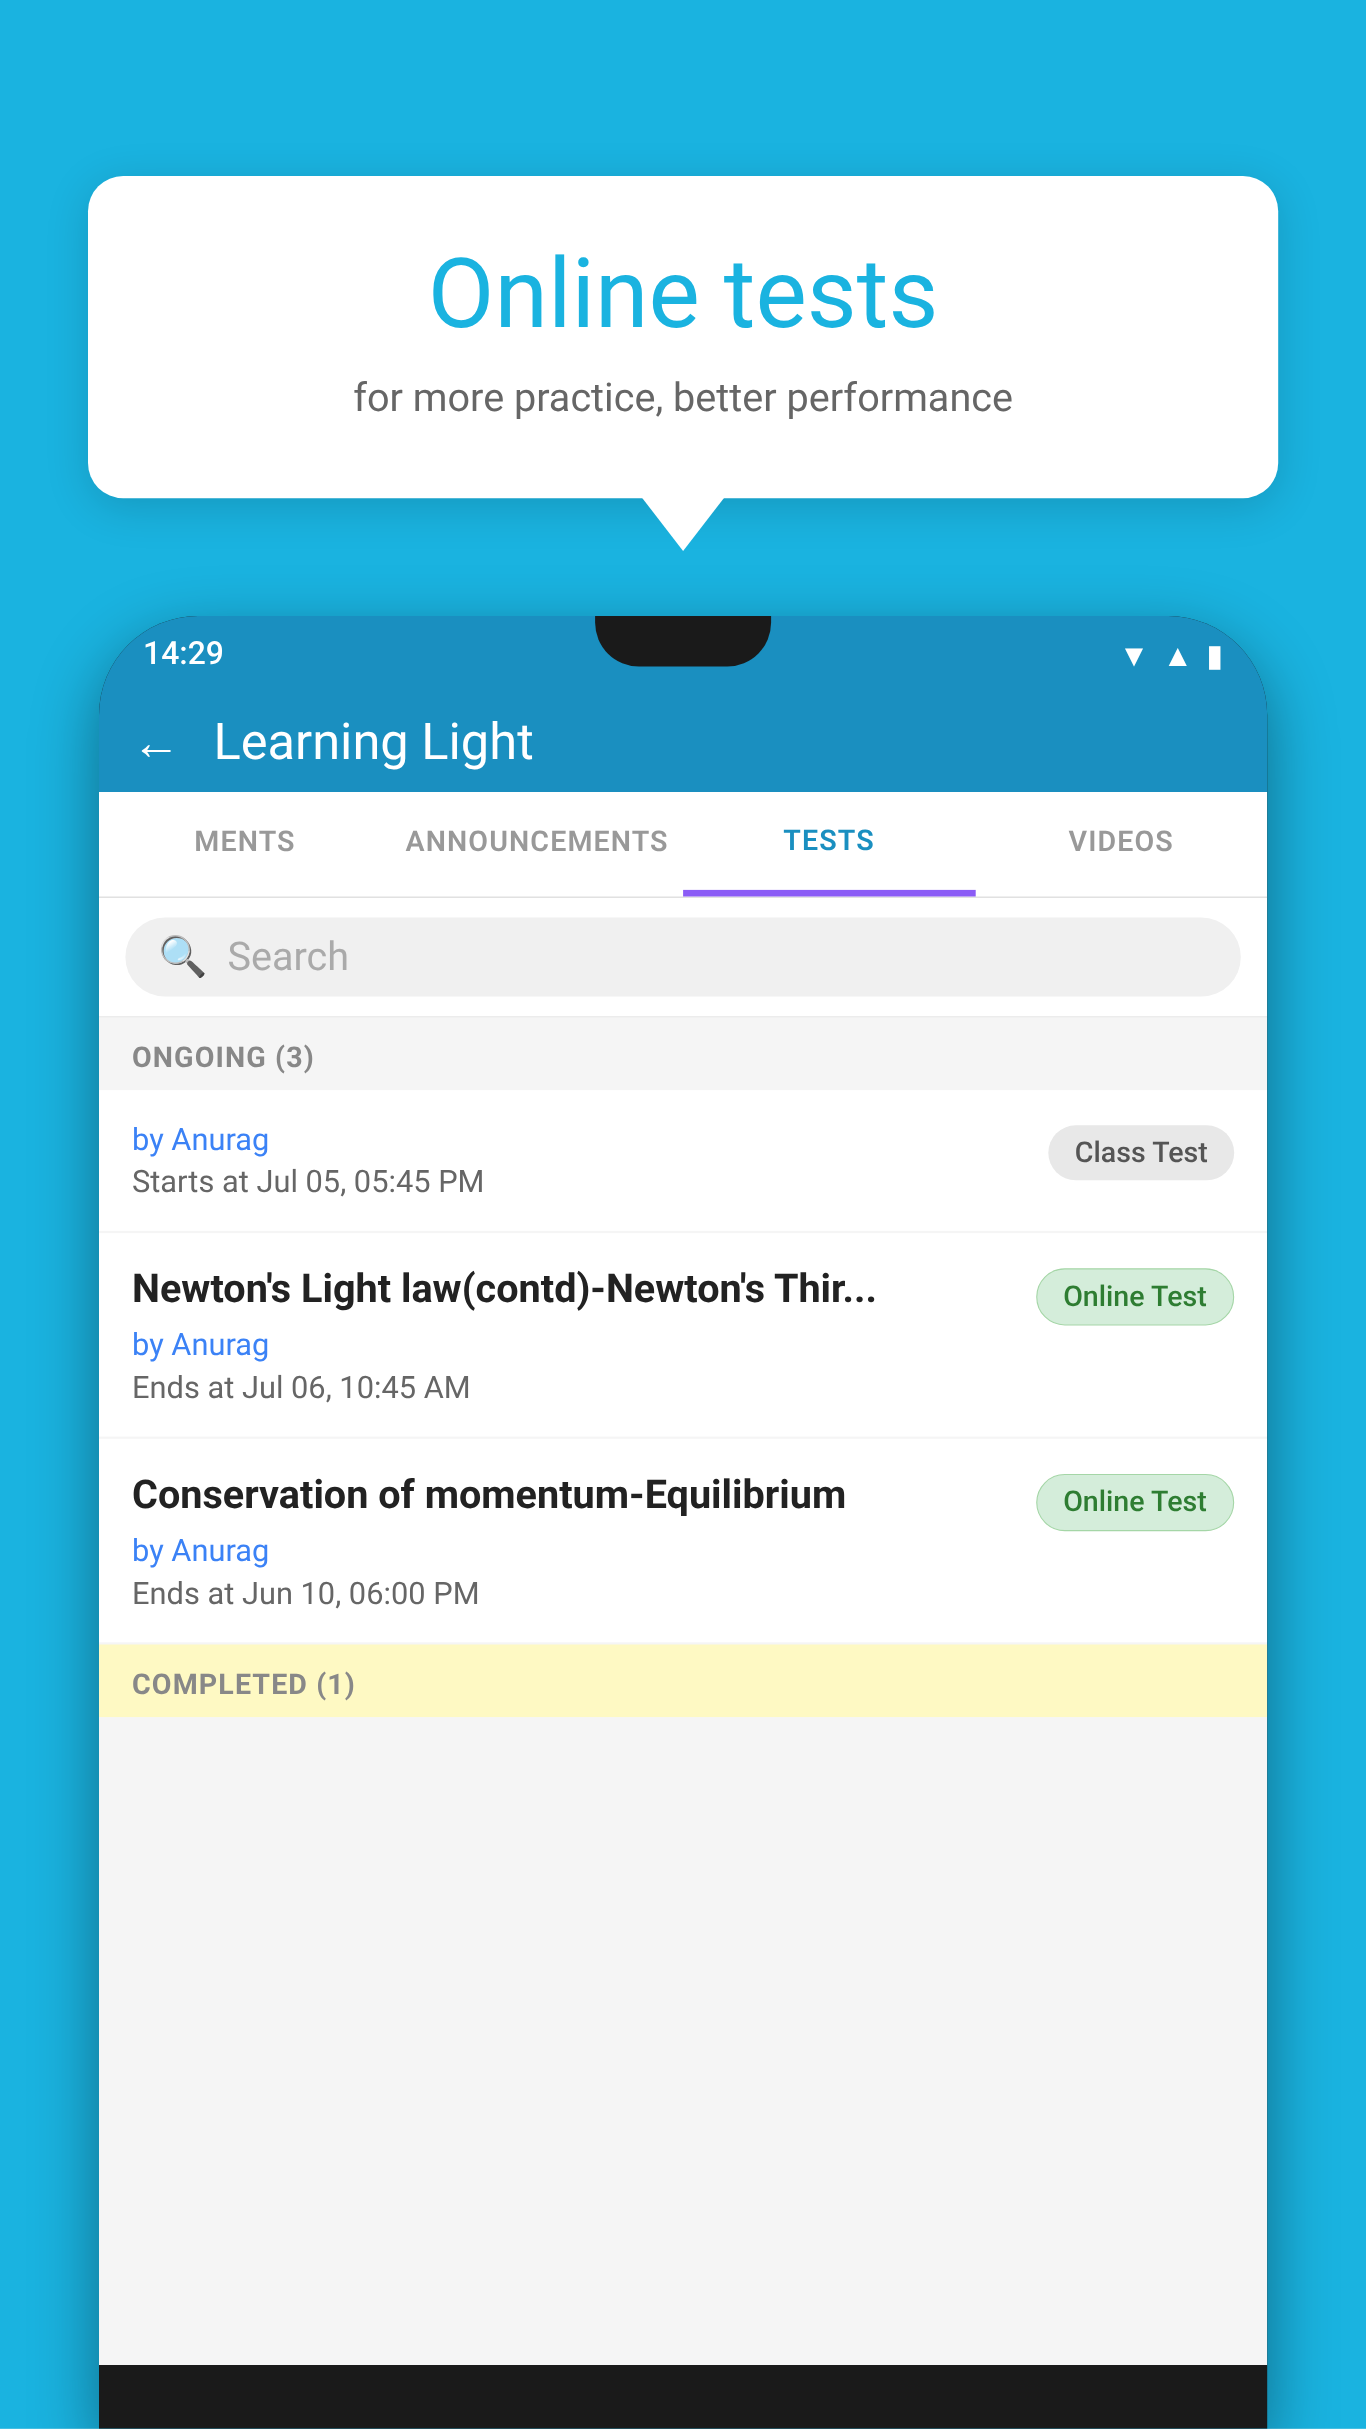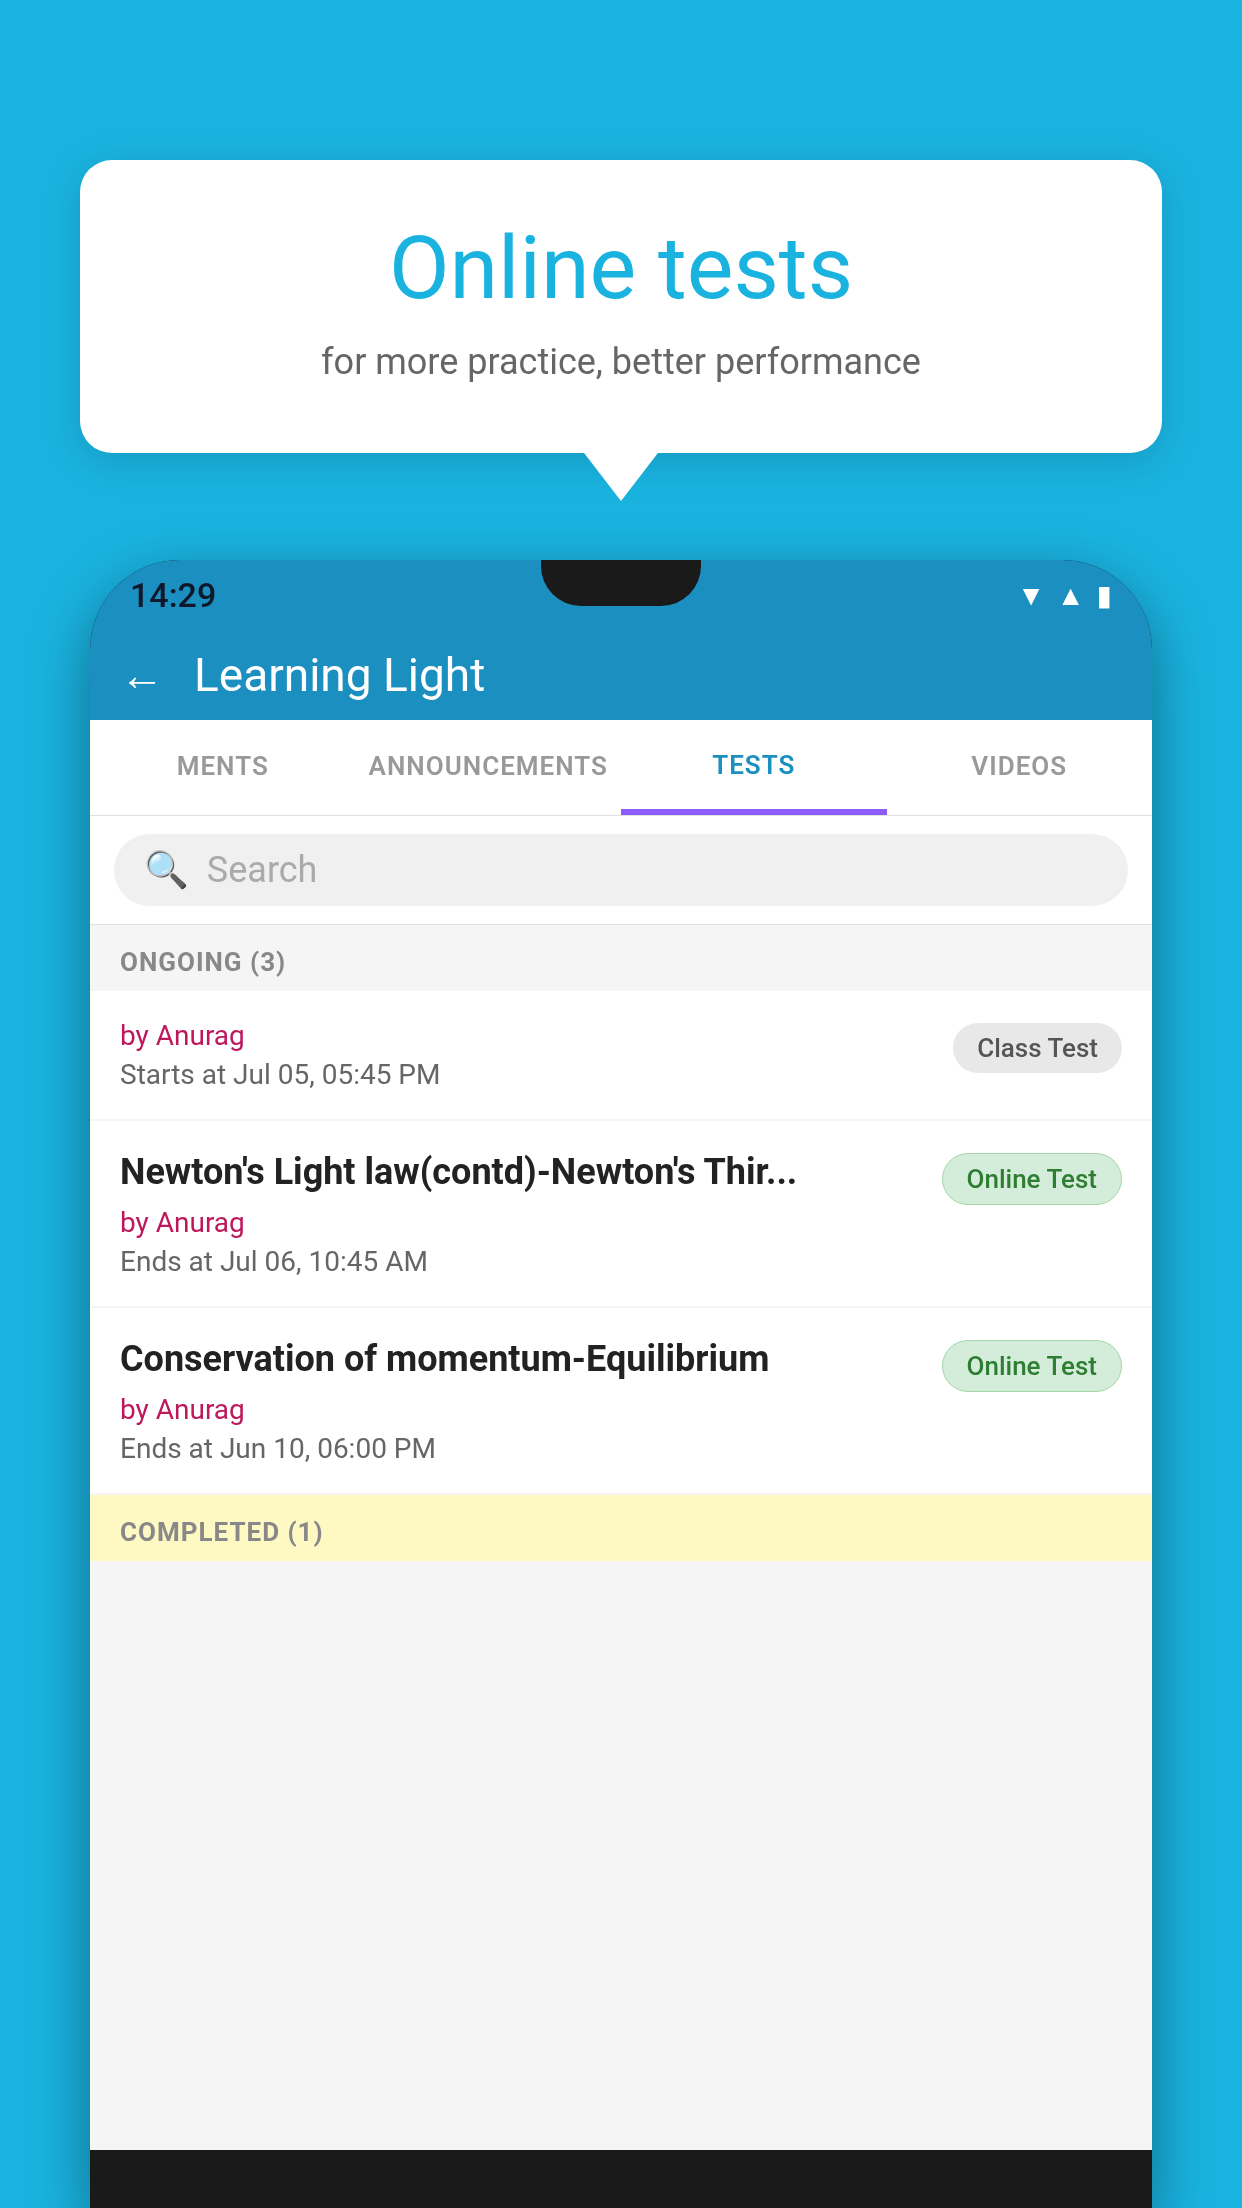--- a/index.html
+++ b/index.html
@@ -71,22 +71,22 @@
       background: #1a8fc0;
       height: 70px;
       display: flex;
       align-items: center;
       justify-content: space-between;
       padding: 0 40px;
       position: relative;
     }
 
     .status-time {
-      color: #0f172a;
-      font-size: 34px;
+      color: #ffffff;
+      font-size: 29px;
       font-weight: 500;
     }
 
     .status-icons {
       display: flex;
       align-items: center;
       gap: 12px;
     }
 
     .status-icons span {
@@ -221,21 +221,21 @@
     .test-name {
       font-size: 36px;
       font-weight: 700;
       color: #222;
       line-height: 1.3;
       margin-bottom: 10px;
     }
 
     .test-author {
       font-size: 28px;
-      color: #be185d;
+      color: #3b82f6;
       margin-bottom: 6px;
     }
 
     .test-time {
       font-size: 28px;
       color: #666;
     }
 
     .badge {
       border-radius: 30px;

